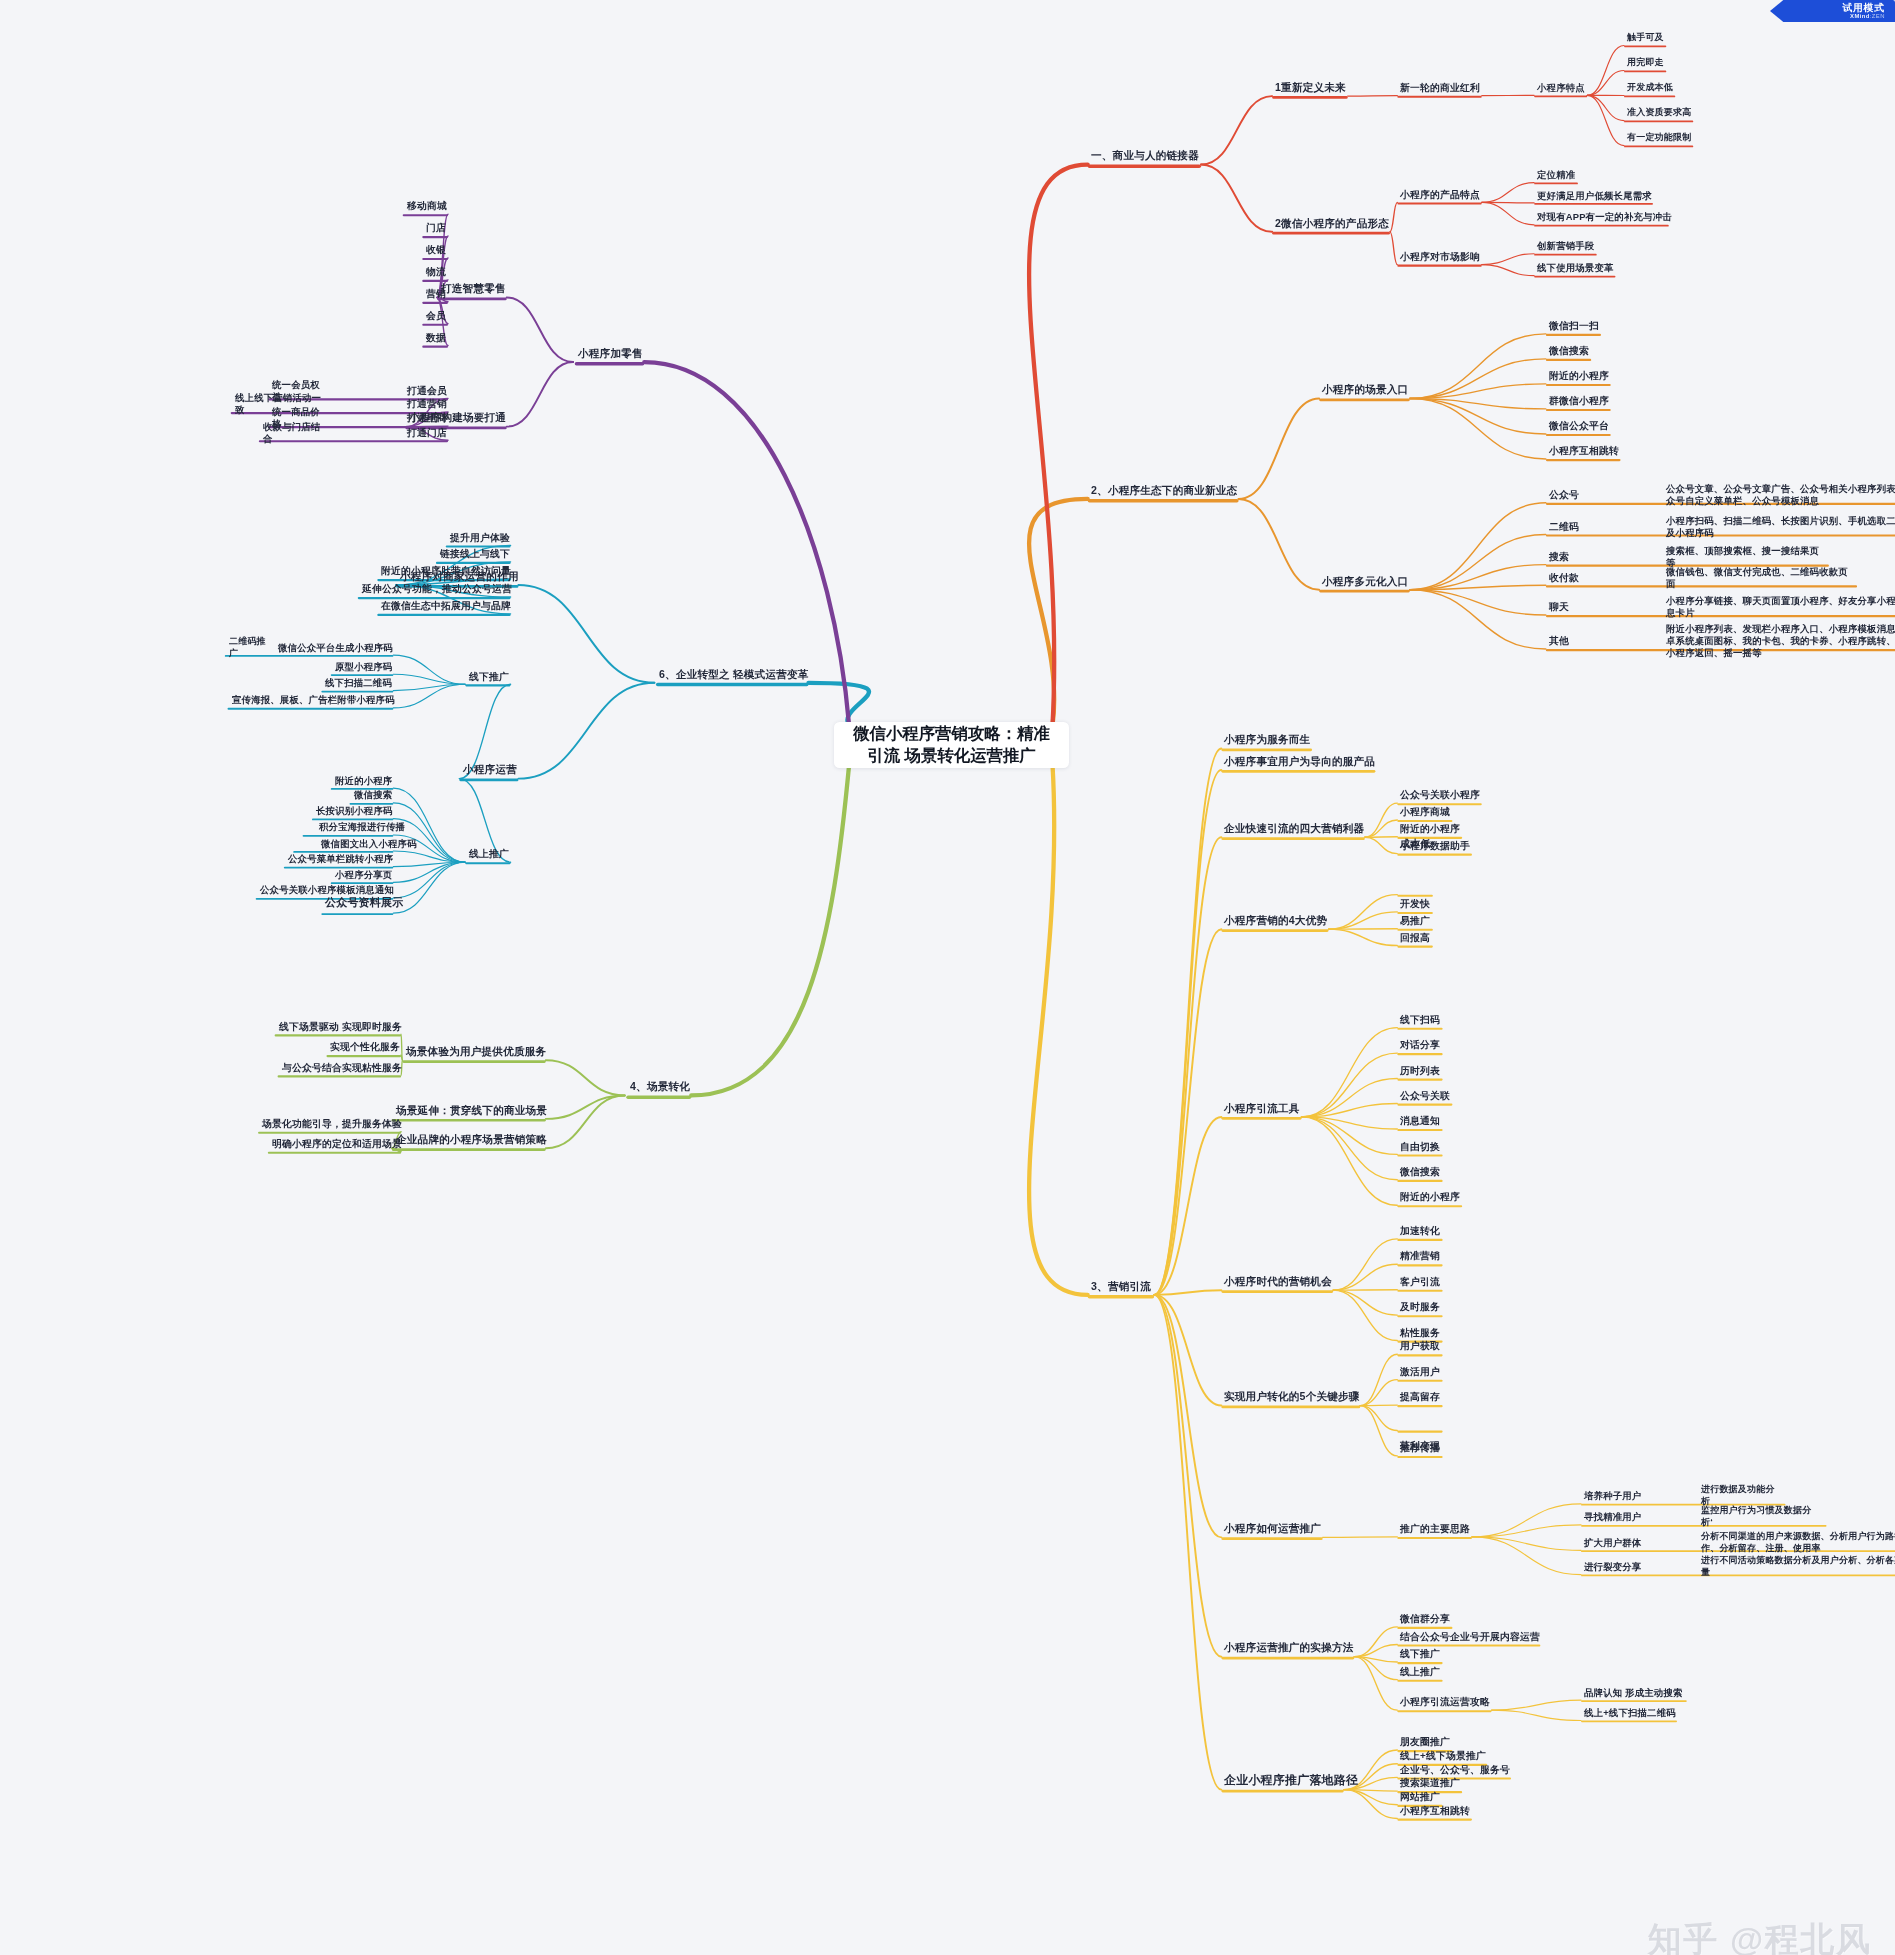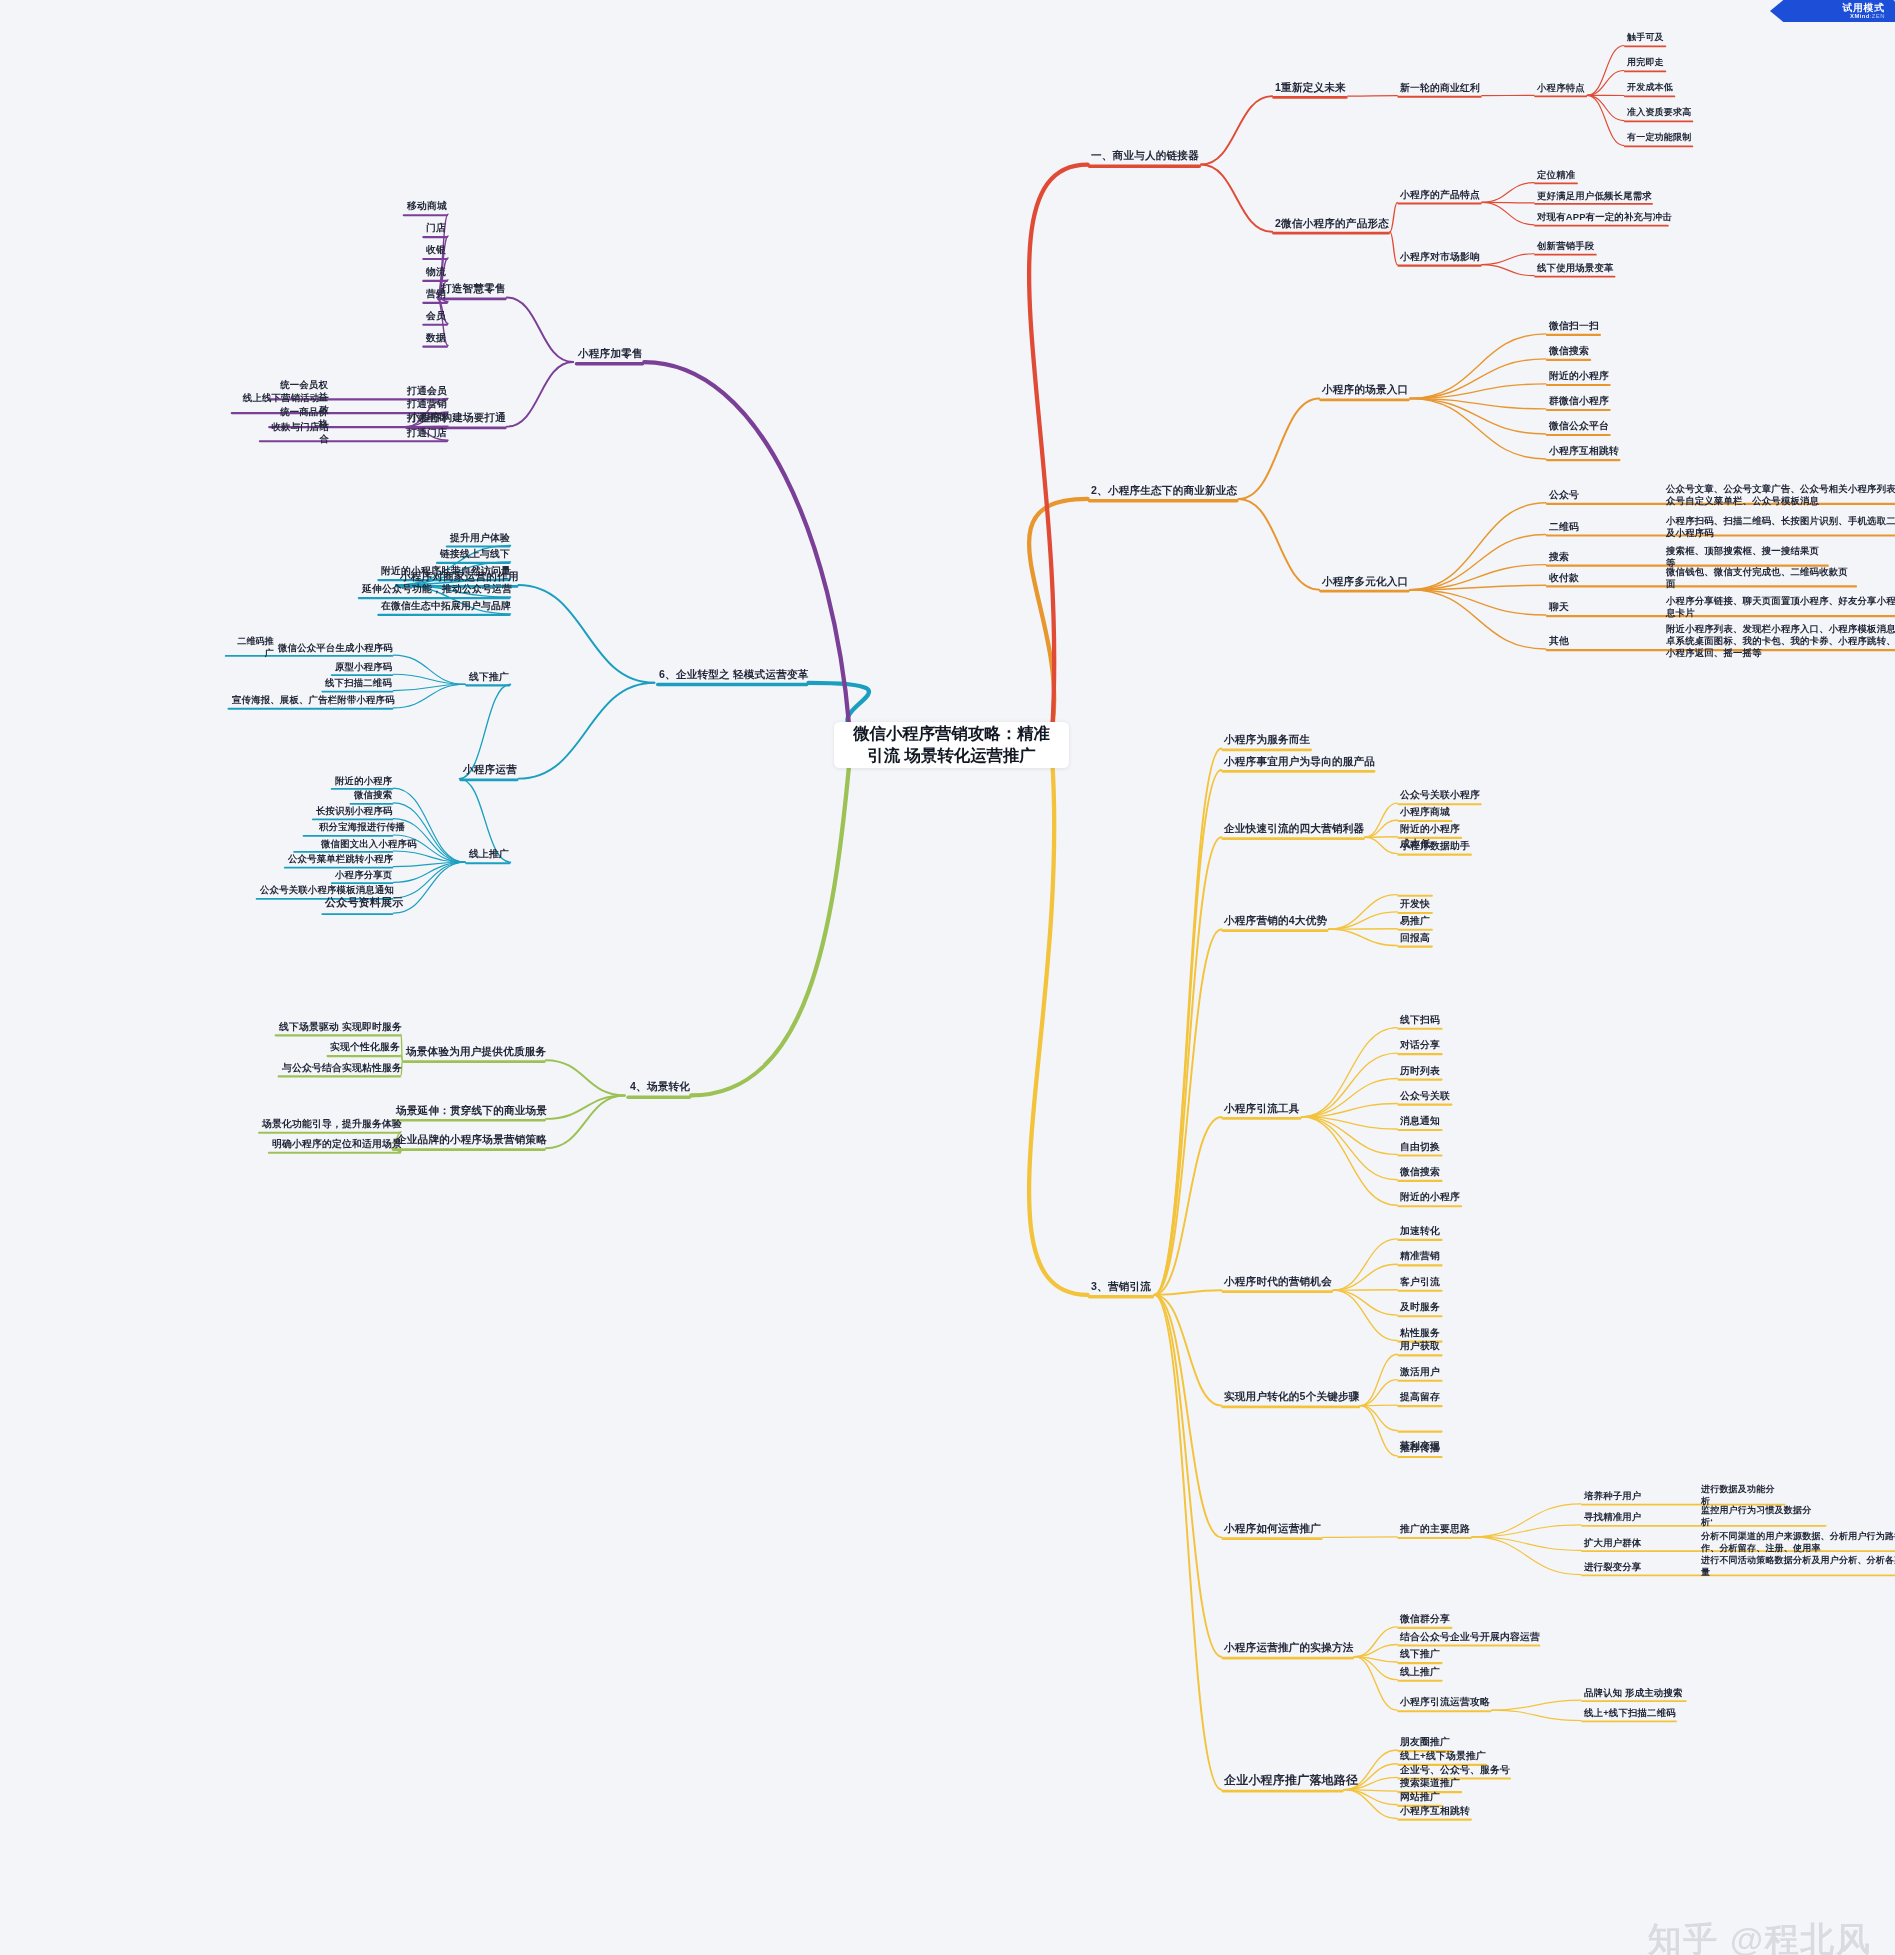--- a/index.html
+++ b/index.html
@@ -4,21 +4,21 @@
 <title>XMind Mind Map</title>
 <style>
   html,body{margin:0;padding:0;background:#f4f5f8;}
   body{font-family:"Liberation Sans","DejaVu Sans",sans-serif;color:#2a3040;}
   #stage{position:relative;width:1895px;height:1981px;background:#f4f5f8;overflow:hidden;}
   #wires{position:absolute;left:0;top:0;width:1895px;height:1981px;pointer-events:none;}
   .node{position:absolute;white-space:nowrap;font-weight:700;letter-spacing:0.2px;
         color:#23293a;line-height:1.28;transform:translateY(-50%);}
   .node.wrap{white-space:normal;}
   .lbl-r{text-align:left;}
-  .lbl-l{text-align:right;}
+  .lbl-l{}
   
   .t-l2{font-size:10.6px;}
   .t-l3{font-size:9.8px;}
   .t-l4{font-size:9.4px;}
   .t-l5{font-size:9px;}
 
   
   #central{position:absolute;background:#ffffff;border-radius:5.5px;
            box-shadow:0 0.8px 3.9px rgba(40,50,80,.10);
            display:flex;align-items:center;justify-content:center;text-align:center;

